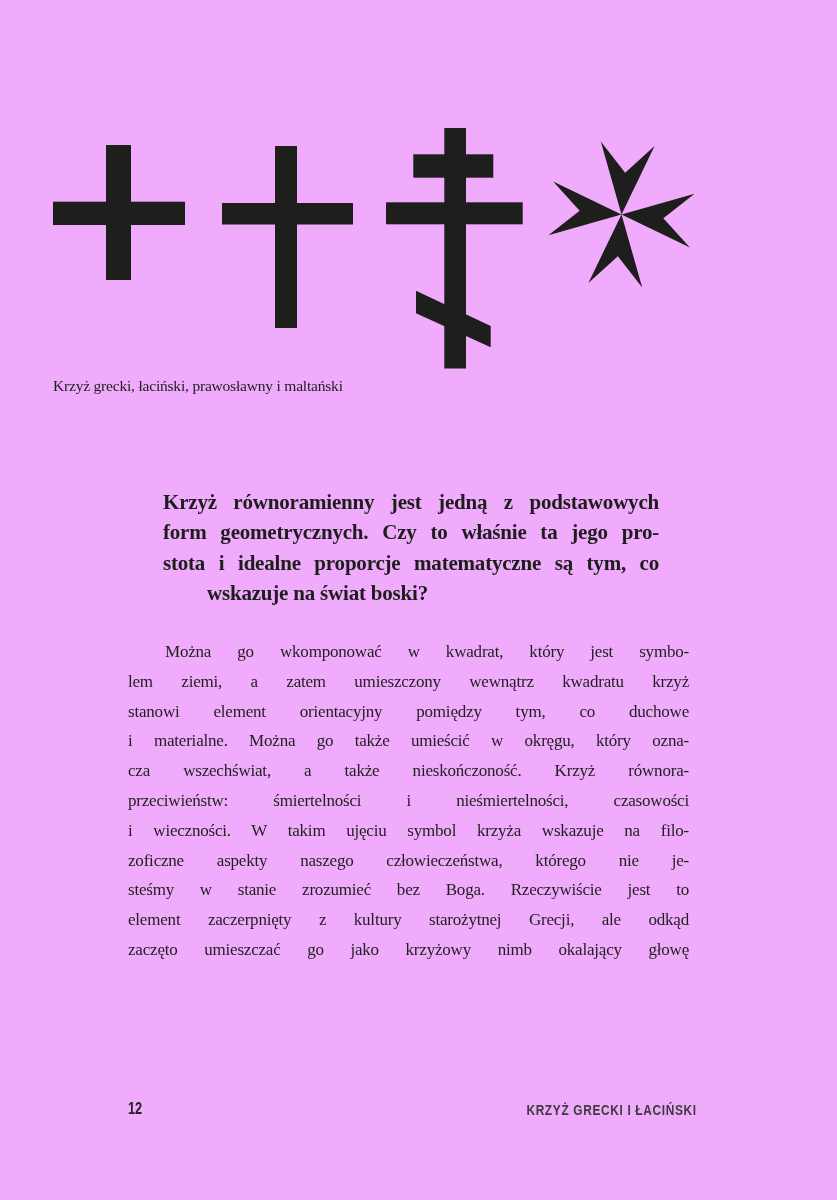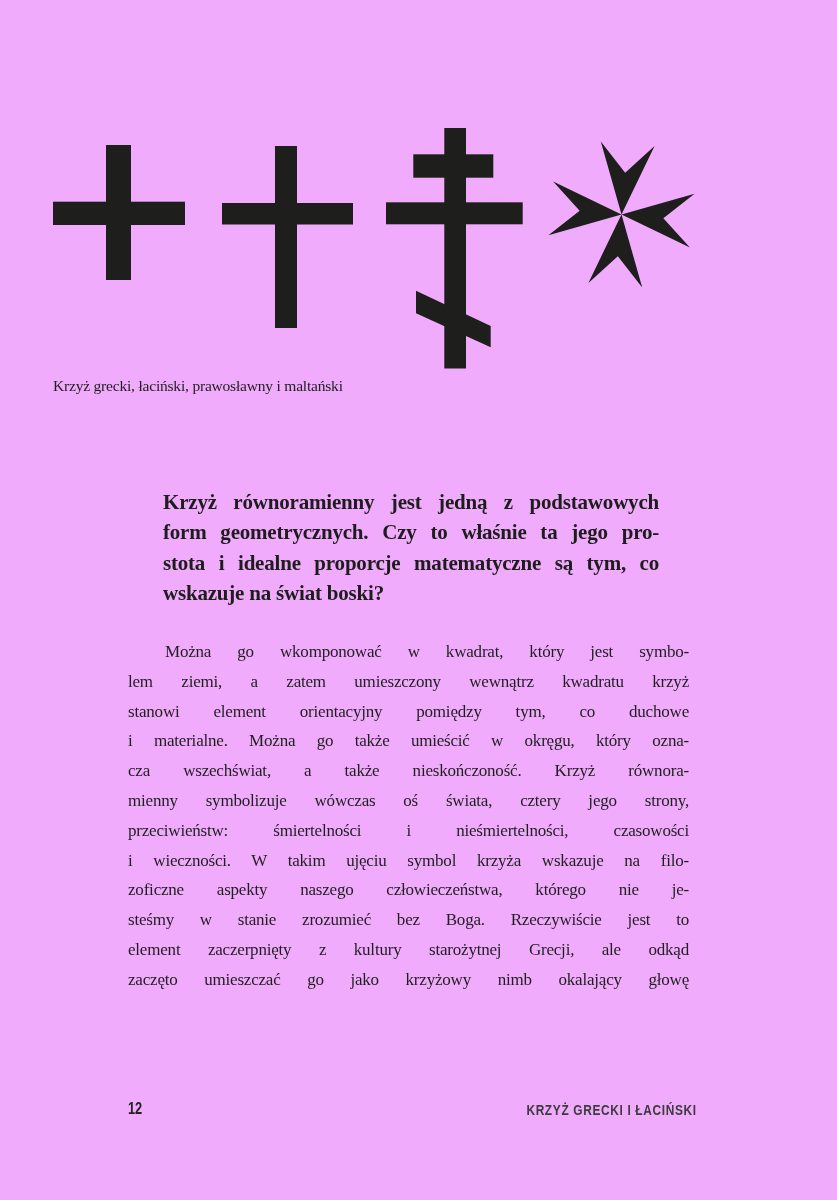--- a/index.html
+++ b/index.html
@@ -33,21 +33,21 @@
     position: absolute;
     left: 163px; top: 487px;
     width: 496px;
     font-weight: bold;
     font-size: 21px;
     line-height: 30.3px;
     letter-spacing: -0.2px;
     color: #1d1d1b;
   }
   .lead .line { text-align: justify; text-align-last: justify; }
-  .lead .line-last { text-align-last: left; }
+  .lead .line-last { text-align-last: left; margin-left: 44px; }
 
   .bodytext {
     position: absolute;
     left: 128px; top: 637px;
     width: 561px;
     font-size: 17px;
     line-height: 29.8px;
     letter-spacing: -0.2px;
     color: #1f1f1d;
   }
@@ -119,21 +119,20 @@
       <div class="line">stota i idealne proporcje matematyczne są tym, co</div>
       <div class="line line-last">wskazuje na świat boski?</div>
     </div>
 
   <div class="bodytext">
       <div class="line line-first">Można go wkomponować w kwadrat, który jest symbo-</div>
       <div class="line">lem ziemi, a zatem umieszczony wewnątrz kwadratu krzyż</div>
       <div class="line">stanowi element orientacyjny pomiędzy tym, co duchowe</div>
       <div class="line">i materialne. Można go także umieścić w okręgu, który ozna-</div>
       <div class="line">cza wszechświat, a także nieskończoność. Krzyż równora-</div>
-      <div class="line">mienny symbolizuje wówczas oś świata, cztery jego strony,</div>
       <div class="line">przeciwieństw: śmiertelności i nieśmiertelności, czasowości</div>
       <div class="line">i wieczności. W takim ujęciu symbol krzyża wskazuje na filo-</div>
       <div class="line">zoficzne aspekty naszego człowieczeństwa, którego nie je-</div>
       <div class="line">steśmy w stanie zrozumieć bez Boga. Rzeczywiście jest to</div>
       <div class="line">element zaczerpnięty z kultury starożytnej Grecji, ale odkąd</div>
       <div class="line line-last">zaczęto umieszczać go jako krzyżowy nimb okalający głowę</div>
     </div>
 
   <div class="footer-num">12</div>
 

